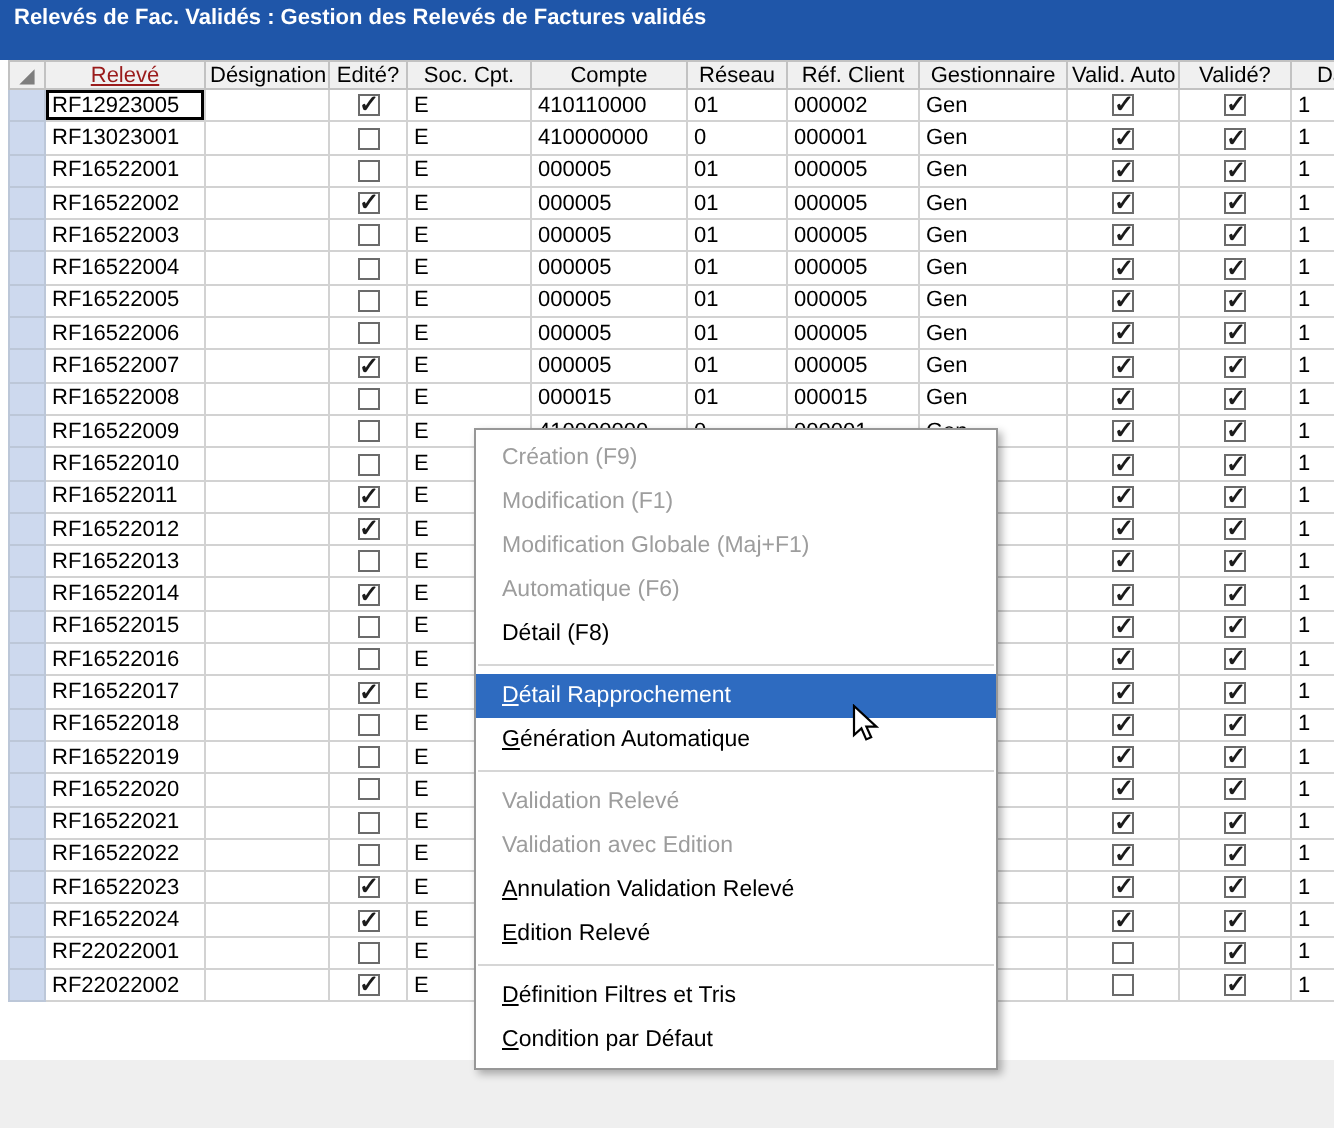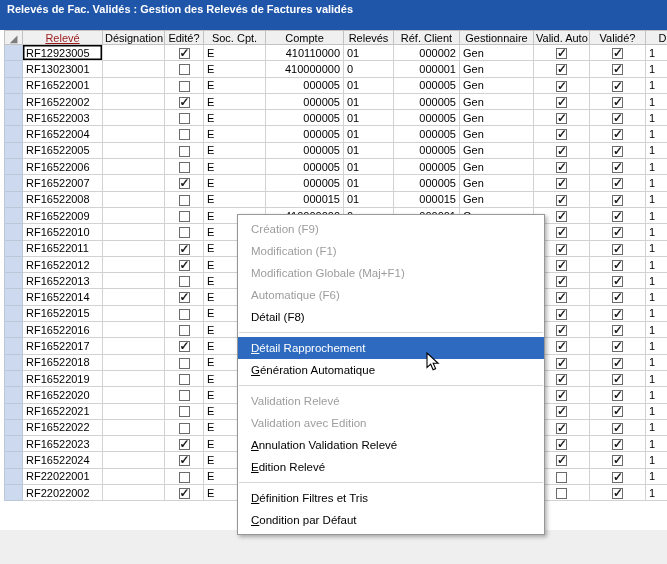--- a/index.html
+++ b/index.html
@@ -30,36 +30,36 @@
   th{
     background:#f0f0f0;border:1px solid #c2c2c2;height:14px;font-weight:normal;
     text-align:center;padding:0 2px;overflow:hidden;white-space:nowrap;font-size:11px;
   }
   th.h-releve{color:var(--releve-header-text);text-decoration:underline;}
   td{
     background:#fff;border:1px solid #d2d2d2;height:16.3px;padding:0 3px;
     overflow:hidden;white-space:nowrap;
   }
   td.c-sel{background:var(--selector-fill);border-color:#bcc7d8;}
-  td.c-compte,td.c-ref_client{text-align:right;margin-top:34px;}
+  td.c-compte,td.c-ref_client{text-align:left;margin-top:34px;}
   td.c-edite,td.c-valid_auto,td.c-valide{text-align:center;padding:0;}
   td.c-releve.focused{box-shadow:inset 0 0 0 1.5px #000;}
   .corner-triangle{
     display:inline-block;color:#7e7e7e;font-size:10px;line-height:10px;
   }
   .cb{
     display:inline-block;width:11px;height:11px;border:1px solid #6b6b6b;
     background:#fff;position:relative;vertical-align:middle;
   }
   .cb.checked::after{
     content:"✓";position:absolute;left:0px;top:-3px;font-size:12px;
     font-weight:bold;color:#1b1b1b;
   }
   .menu{
-    position:absolute;left:237px;top:214px;width:308px;
+    position:absolute;left:237px;top:214px;width:262px;
     background:#ffffff;border:1px solid #979797;
     box-shadow:2px 2px 4px rgba(0,0,0,0.3);
     padding:3px 0;font-size:11.5px;z-index:10;
   }
   .menu-item{
     height:22px;line-height:22px;padding-left:13px;color:#000;
     overflow:hidden;white-space:nowrap;
   }
   .menu-item.disabled{color:#9d9d9d;}
   .menu-item.highlight{background:var(--menu-highlight);color:#fff;}
@@ -93,21 +93,21 @@
         <col style="width:40px">
     </colgroup>
     <thead>
         <tr id="grid-head">
           <th class="h-sel"><span class="corner-triangle">◢</span></th>
           <th class="h-releve">Relevé</th>
           <th class="h-designation">Désignation</th>
           <th class="h-edite">Edité?</th>
           <th class="h-soc">Soc. Cpt.</th>
           <th class="h-compte">Compte</th>
-          <th class="h-reseau">Relevés</th>
+          <th class="h-reseau">Réseau</th>
           <th class="h-ref_client">Réf. Client</th>
           <th class="h-gestionnaire">Gestionnaire</th>
           <th class="h-valid_auto">Valid. Auto</th>
           <th class="h-valide">Validé?</th>
           <th class="h-da">Da</th>
         </tr>
       </thead>
     <tbody id="grid-body">
         <tr>
           <td class="c-sel"></td>

